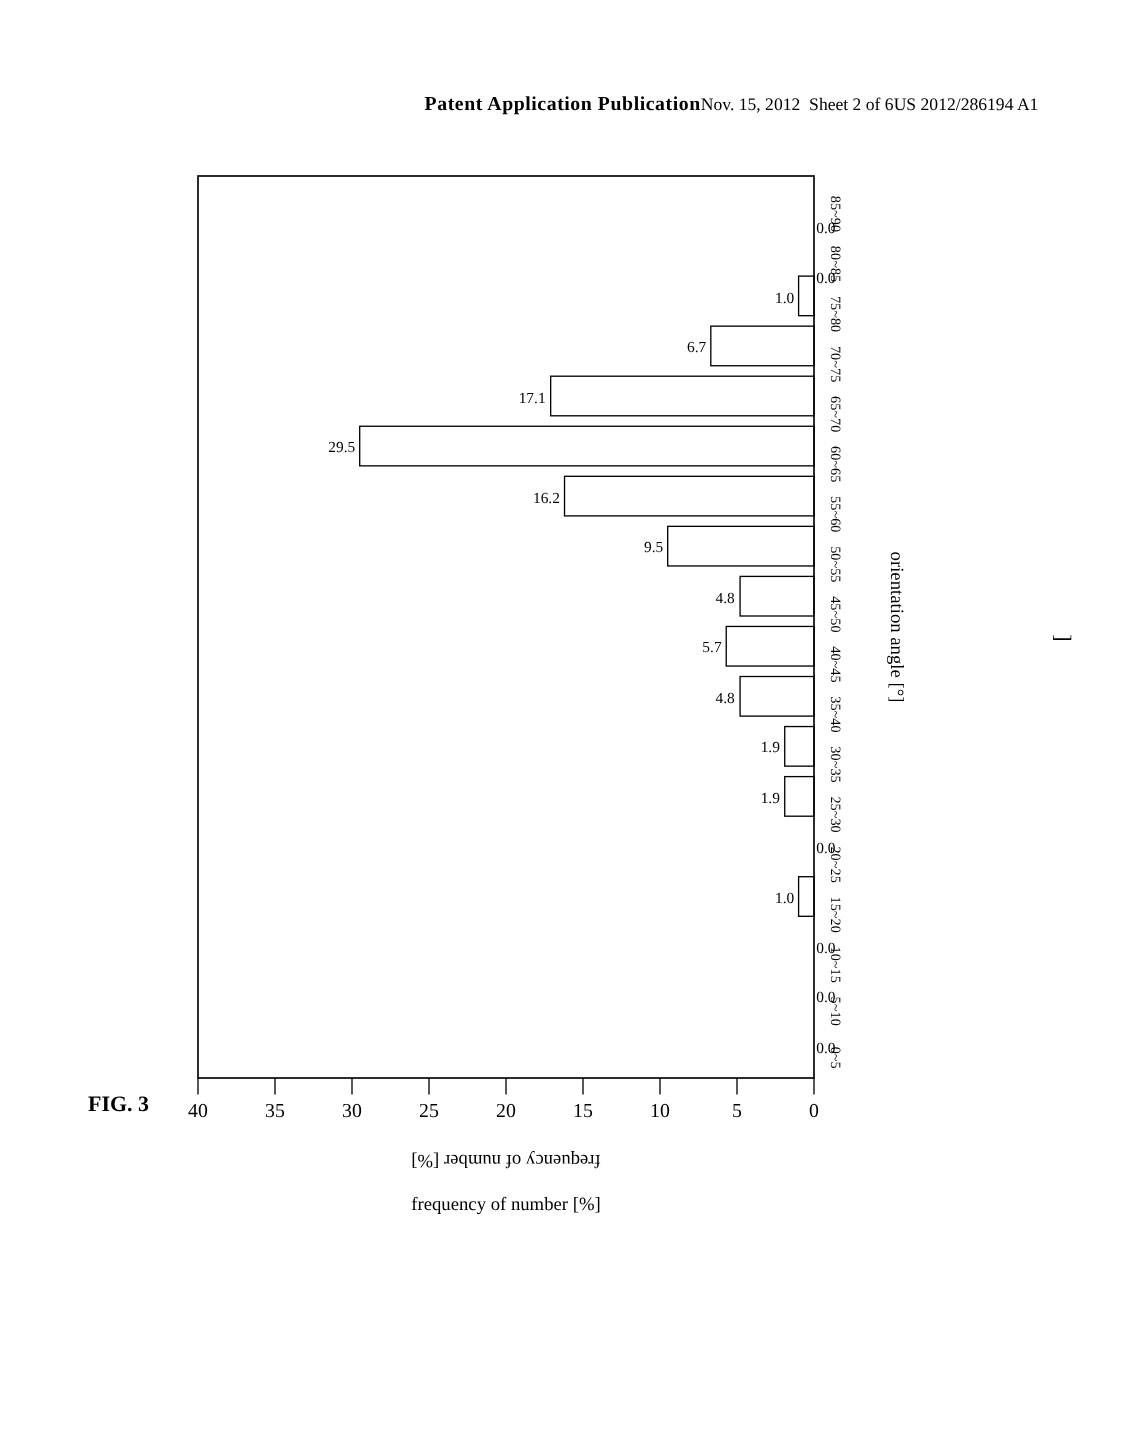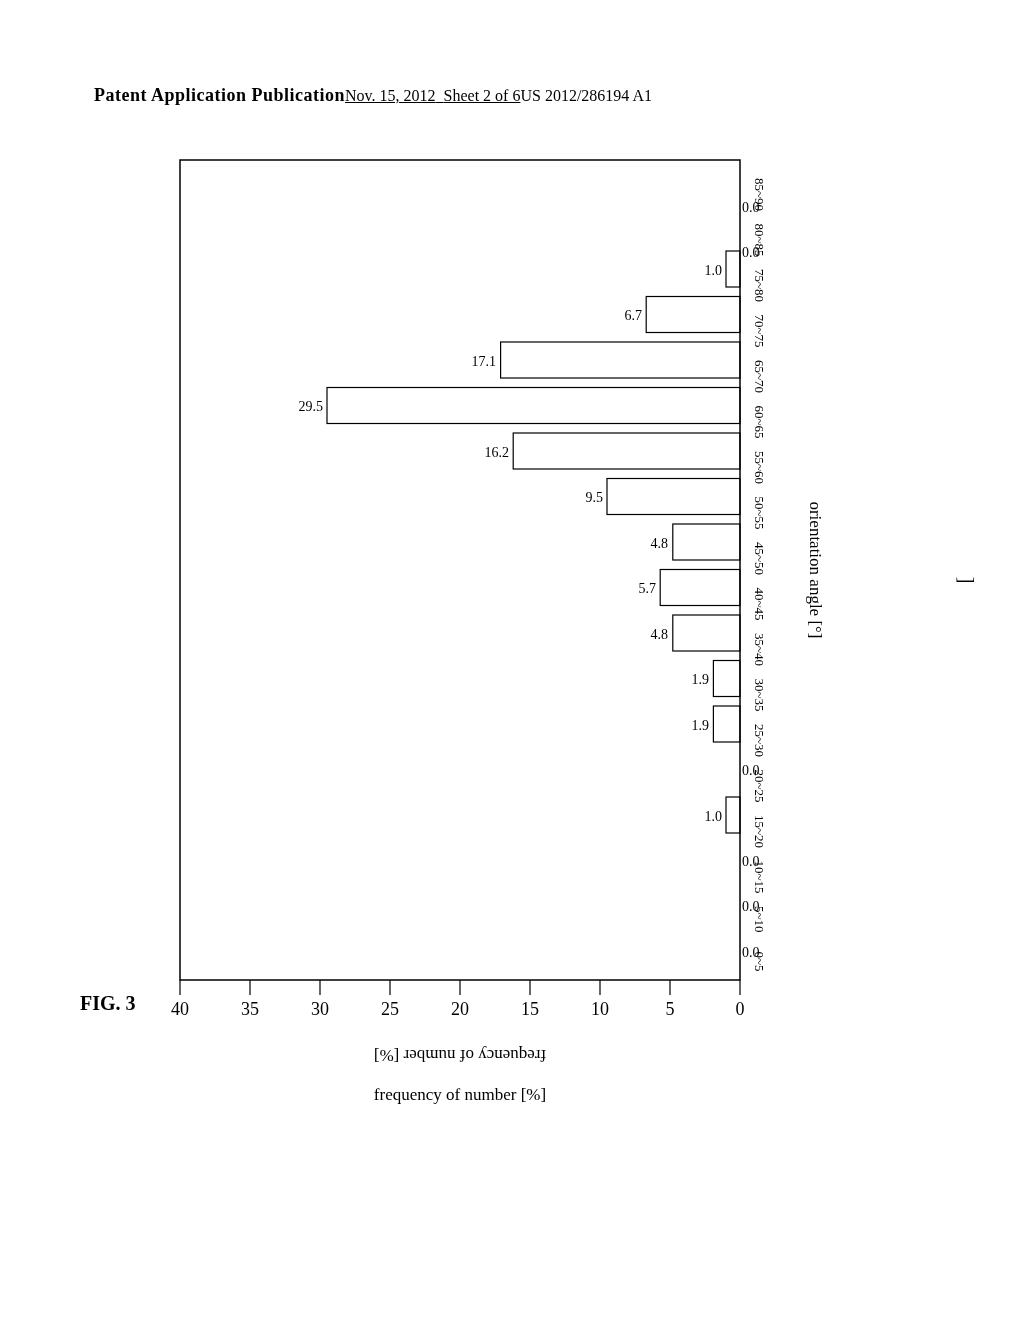--- a/index.html
+++ b/index.html
@@ -8,37 +8,36 @@
       height: 1320px;
       background: #fff;
       font-family: 'Times New Roman', Times, serif;
       position: relative;
       overflow: hidden;
     }
 
     .header {
       position: absolute;
       top: 55px;
-      left: 14px;
+      left: 4px;
       right: 0;
       display: flex;
-      justify-content: flex-start;
+      justify-content: flex-end;
       align-items: baseline;
       padding: 0 80px;
     }
 
     .header-left {
       font-weight: bold;
       font-size: 18px;
       letter-spacing: 0.5px;
     }
 
     .header-center {
       font-size: 16px;
-      text-decoration: underline;
     }
 
     .header-right {
       font-size: 16px;
       margin-top: 32px;
     }
   </style>
 </head>
 <body>
 

